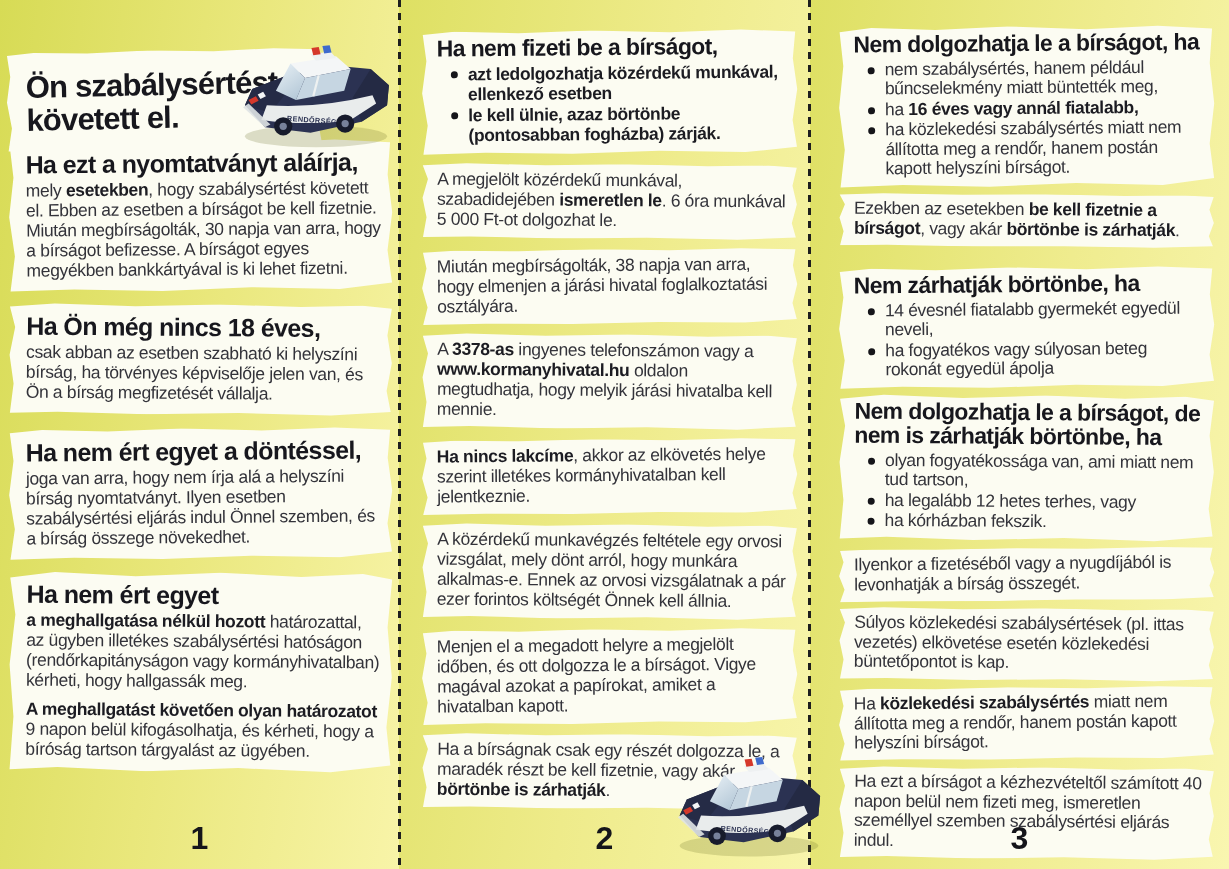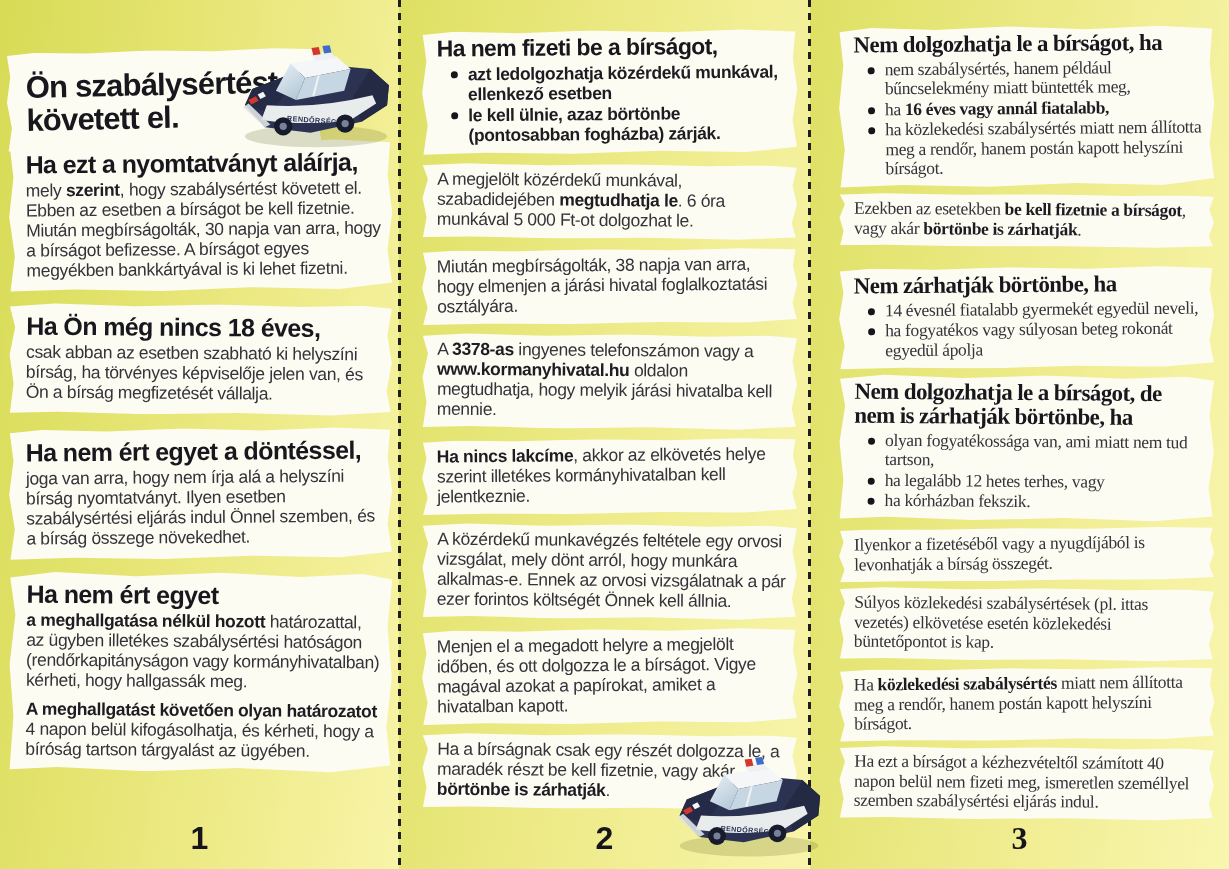--- a/index.html
+++ b/index.html
@@ -10,21 +10,21 @@
   }
   .page{
     position:relative;
     width:1229px;height:869px;
     overflow:hidden;
     background:#eceb8f;
   }
   .panel{position:absolute;top:0;height:869px;}
   .p1{left:0;width:399px;background:linear-gradient(98deg,#d7db55 0%,#e9e77b 48%,#f8f4a8 100%);}
   .p2{left:399px;width:411px;background:linear-gradient(98deg,#dee063 0%,#eeeb8a 52%,#f8f5ac 100%);}
-  .p3{left:810px;width:419px;background:linear-gradient(98deg,#dee063 0%,#efec8e 55%,#f9f6b0 100%);font-family:Liberation Serif, serif;}
+  .p3{left:810px;width:419px;background:linear-gradient(98deg,#dee063 0%,#efec8e 55%,#f9f6b0 100%);}
   .fold{
     position:absolute;top:0;bottom:0;width:3px;z-index:5;
     background:repeating-linear-gradient(to bottom,#1e1e1e 0 7px,transparent 7px 13px);
   }
   .fold.f1{left:398px;}
   .fold.f2{left:808px;}
 
   
   .sec,.title-block{
     position:relative;
@@ -136,54 +136,54 @@
     <div class="title-block">
       <h1 class="title">Ön szabálysértést
 követett el.</h1>
     </div>
     <svg class="car car1" viewBox="0 0 180 126">
         <use href="#police-car"></use>
       </svg>
     <div class="sections">
         <div class="sec">
           <div class="heading">Ha ezt a nyomtatványt aláírja,</div>
-          <p class="para"><span>mely </span><b>szerint</b><span>, hogy szabálysértést követett el. Ebben az esetben a bírságot be kell fizetnie. Miután megbírságolták, 30 napja van arra, hogy a bírságot befizesse. A bírságot egyes megyékben bankkártyával is ki lehet fizetni.</span></p>
+          <p class="para"><span>mely </span><b>esetekben</b><span>, hogy szabálysértést követett el. Ebben az esetben a bírságot be kell fizetnie. Miután megbírságolták, 30 napja van arra, hogy a bírságot befizesse. A bírságot egyes megyékben bankkártyával is ki lehet fizetni.</span></p>
         </div>
         <div class="sec">
           <div class="heading">Ha Ön még nincs 18 éves,</div>
           <p class="para"><span>csak abban az esetben szabható ki helyszíni bírság, ha törvényes képviselője jelen van, és Ön a bírság megfizetését vállalja.</span></p>
         </div>
         <div class="sec">
           <div class="heading">Ha nem ért egyet a döntéssel,</div>
           <p class="para"><span>joga van arra, hogy nem írja alá a helyszíni bírság nyomtatványt. Ilyen esetben szabálysértési eljárás indul Önnel szemben, és a bírság összege növekedhet.</span></p>
         </div>
         <div class="sec">
           <div class="heading">Ha nem ért egyet</div>
           <p class="para"><b>a meghallgatása nélkül hozott</b><span> határozattal, az ügyben illetékes szabálysértési hatóságon (rendőrkapitányságon vagy kormányhivatalban) kérheti, hogy hallgassák meg.</span></p>
-          <p class="para"><b>A meghallgatást követően olyan határozatot</b><span> 4 napon belül kifogásolhatja, és kérheti, hogy a bíróság tartson tárgyalást az ügyében.</span></p>
+          <p class="para"><b>A meghallgatást követően olyan határozatot</b><span> 9 napon belül kifogásolhatja, és kérheti, hogy a bíróság tartson tárgyalást az ügyében.</span></p>
         </div>
       </div>
     <div class="pagenum">1</div>
   </div>
 
   <div class="panel p2">
     <div class="sections">
         <div class="sec">
           <div class="heading">Ha nem fizeti be a bírságot,</div>
           <div class="bullet">
             <span class="dot"></span>
             <span class="btxt"><b>azt ledolgozhatja közérdekű munkával, ellenkező esetben</b></span>
           </div>
           <div class="bullet">
             <span class="dot"></span>
             <span class="btxt"><b>le kell ülnie, azaz börtönbe (pontosabban fogházba) zárják.</b></span>
           </div>
         </div>
         <div class="sec">
-          <p class="para"><span>A megjelölt közérdekű munkával, szabadidejében </span><b>megtudhatja le</b><span>. 6 óra munkával 5&nbsp;000 Ft-ot dolgozhat le.</span></p>
+          <p class="para"><span>A megjelölt közérdekű munkával, szabadidejében </span><b>ismeretlen le</b><span>. 6 óra munkával 5&nbsp;000 Ft-ot dolgozhat le.</span></p>
         </div>
         <div class="sec">
           <p class="para"><span>Miután megbírságolták, 38 napja van arra, hogy elmenjen a járási hivatal foglalkoztatási osztályára.</span></p>
         </div>
         <div class="sec">
           <p class="para"><span>A </span><b>3378-as</b><span> ingyenes telefonszámon vagy a </span><b>www.kormanyhivatal.hu</b><span> oldalon megtudhatja, hogy melyik járási hivatalba kell mennie.</span></p>
         </div>
         <div class="sec">
           <p class="para"><b>Ha nincs lakcíme</b><span>, akkor az elkövetés helye szerint illetékes kormányhivatalban kell jelentkeznie.</span></p>
         </div>

